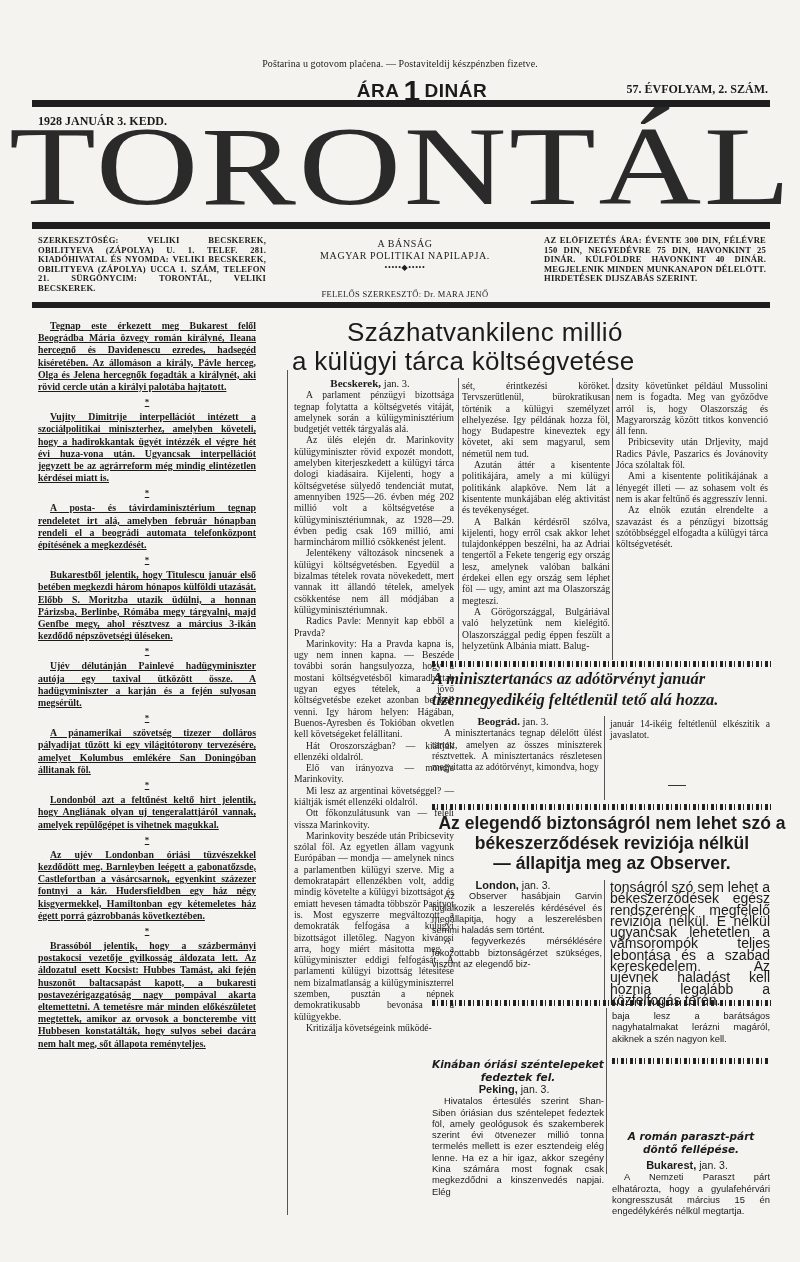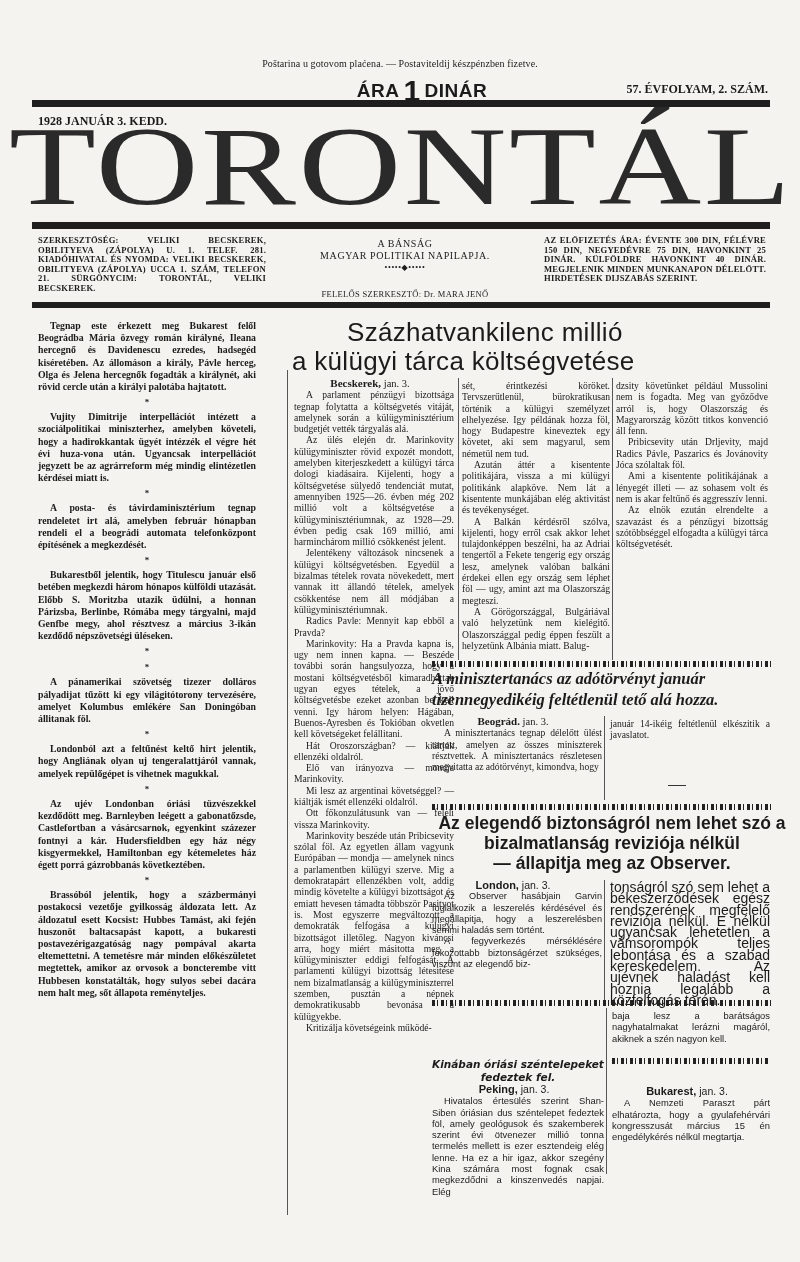--- a/index.html
+++ b/index.html
@@ -14,21 +14,21 @@
   .masthead{left:32px;width:738px;top:112px;height:108px;text-align:center;font-family:"Liberation Serif","DejaVu Serif",serif;font-size:112px;line-height:108px;color:#2a2a2a;letter-spacing:2px;font-weight:normal;transform:scaleX(1.27);transform-origin:center;}
   .infobox{font-size:8.6px;font-weight:bold;line-height:9.6px;text-transform:uppercase;letter-spacing:0.2px;}
   .editorial{left:38px;top:236px;width:228px;text-align:justify;}
   .subtitle{left:280px;top:238px;width:250px;text-align:center;font-size:10px;line-height:12px;letter-spacing:0.6px;}
   .subtitle .small{font-size:8px;}
   .editor{left:280px;top:289px;width:250px;text-align:center;font-size:8.5px;letter-spacing:0.3px;}
   .subscribe{left:544px;top:236px;width:222px;text-align:justify;}
   .col{font-size:9.6px;line-height:11.3px;text-align:justify;hyphens:auto;}
   .col p{margin:0;text-indent:12px;}
   .leftcol{left:38px;top:320px;width:218px;font-weight:bold;font-size:9.8px;line-height:12.2px;}
-  .leftcol p{margin:0 0 2px 0;}
+  .leftcol p{margin:0 0 2px 0;text-decoration:underline;}
   .star{text-align:center;font-size:9px;line-height:14px;text-indent:0 !important;}
   .vsep{width:1px;background:#555;}
   .headline1{left:292px;top:318px;width:490px;font-family:"Liberation Sans","DejaVu Sans",sans-serif;font-size:26px;line-height:29px;text-align:left;letter-spacing:0.3px;}
   .headline1 .l1{padding-left:55px;display:block;}
   .place{text-align:center;font-size:10.5px;padding-right:8px;}
   .place b{font-size:11px;}
   .dots{height:6px;background:repeating-linear-gradient(90deg,#222 0 3px,transparent 3px 5px,#222 5px 6px,transparent 6px 9px);}
   .headline2{left:432px;top:668px;width:360px;font-family:Liberation Serif, serif;font-style:italic;font-weight:bold;font-size:16.5px;line-height:21px;}
   .headline3{left:432px;top:813px;width:360px;text-align:center;font-family:"Liberation Sans","DejaVu Sans",sans-serif;font-weight:bold;font-size:17.5px;line-height:20px;}
   .sans{font-family:"Liberation Sans","DejaVu Sans",sans-serif;}
@@ -60,20 +60,21 @@
 
 <div class="abs col leftcol">
   <p>Tegnap este érkezett meg Bukarest felől Beográdba Mária özvegy román királyné, Ileana hercegnő és Davidenescu ezredes, hadsegéd kiséretében. Az állomáson a király, Pávle herceg, Olga és Jelena hercegnők fogadták a királynét, aki rövid cercle után a királyi palotába hajtatott.</p>
   <p class="star">*</p>
   <p>Vujity Dimitrije interpellációt intézett a szociálpolitikai miniszterhez, amelyben követeli, hogy a hadirokkantak ügyét intézzék el végre hét évi huza-vona után. Ugyancsak interpellációt jegyzett be az agrárreform még mindig elintézetlen kérdései miatt is.</p>
   <p class="star">*</p>
   <p>A posta- és távirdaminisztérium tegnap rendeletet irt alá, amelyben február hónapban rendeli el a beográdi automata telefonközpont építésének a megkezdését.</p>
   <p class="star">*</p>
   <p>Bukarestből jelentik, hogy Titulescu január első betében megkezdi három hónapos külföldi utazását. Előbb S. Moritzba utazik üdülni, a honnan Párizsba, Berlinbe, Rómába megy tárgyalni, majd Genfbe megy, ahol résztvesz a március 3-ikán kezdődő népszövetségi üléseken.</p>
   <p class="star">*</p>
+  <p>Ujév délutánján Painlevé hadügyminiszter autója egy taxival ütközött össze. A hadügyminiszter a karján és a fején sulyosan megsérült.</p>
   <p class="star">*</p>
   <p>A pánamerikai szövetség tizezer dolláros pályadijat tűzött ki egy világitótorony tervezésére, amelyet Kolumbus emlékére San Doningóban állitanak föl.</p>
   <p class="star">*</p>
   <p>Londonból azt a feltűnést keltő hirt jelentik, hogy Angliának olyan uj tengeralattjáról vannak, amelyek repülőgépet is vihetnek magukkal.</p>
   <p class="star">*</p>
   <p>Az ujév Londonban óriási tüzvészekkel kezdődött meg. Barnleyben leégett a gabonatőzsde, Castlefortban a vásárcsarnok, egyenkint százezer fontnyi a kár. Hudersfieldben egy ház négy kisgyermekkel, Hamiltonban egy kétemeletes ház égett porrá gázrobbanás következtében.</p>
   <p class="star">*</p>
   <p>Brassóból jelentik, hogy a százbermányi postakocsi vezetője gyilkosság áldozata lett. Az áldozatul esett Kocsist: Hubbes Tamást, aki fején huszonöt baltacsapást kapott, a bukaresti postavezérigazgatóság nagy pompával akarta eltemettetni. A temetésre már minden előkészületet megtettek, amikor az orvosok a boncterembe vitt Hubbesen konstatálták, hogy sulyos sebei dacára nem halt meg, sőt állapota reményteljes.</p>
 </div>
 
@@ -96,21 +97,21 @@
   <p>Mi lesz az argentinai követséggel? — kiáltják ismét ellenzéki oldalról.</p>
   <p>Ott főkonzulátusunk van — feleli vissza Marinkovity.</p>
   <p>Marinkovity beszéde után Pribicsevity szólal föl. Az egyetlen állam vagyunk Európában — mondja — amelynek nincs a parlamentben külügyi szerve. Mig a demokratapárt ellenzékben volt, addig mindig követelte a külügyi bizottságot és emiatt hevesen támadta többször Pasityot is. Most egyszerre megváltozott a demokraták felfogása a külügyi bizottságot illetőleg. Nagyon kiváncsi arra, hogy miért másitotta meg a külügyminiszter eddigi felfogását. A parlamenti külügyi bizottság létesitése nem bizalmatlanság a külügyminiszterrel szemben, pusztán a népnek demokratikusabb bevonása a külügyekbe.</p>
   <p>Kritizálja követségeink működé-</p>
 </div>
 
 <div class="abs vsep" style="left:458px;top:378px;height:282px;"></div>
 
 <div class="abs col" style="left:462px;top:380px;width:148px;">
   <p style="text-indent:0">sét, érintkezési köröket. Tervszerűtlenül, bürokratikusan történik a külügyi személyzet elhelyezése. Igy példának hozza föl, hogy Budapestre kineveztek egy követet, aki sem magyarul, sem németül nem tud.</p>
-  <p>Azután áttér a kisentente politikájára, vissza a mi külügyi politikánk alapköve. Nem lát a kisentente munkájában elég aktivitást és tevékenységet.</p>
+  <p>Azután áttér a kisentente politikájára, amely a mi külügyi politikánk alapköve. Nem lát a kisentente munkájában elég aktivitást és tevékenységet.</p>
   <p>A Balkán kérdésről szólva, kijelenti, hogy erről csak akkor lehet tulajdonképpen beszélni, ha az Adriai tengertől a Fekete tengerig egy ország lesz, amelynek valóban balkáni érdekei ellen egy ország sem léphet föl — ugy, amint azt ma Olaszország megteszi.</p>
   <p>A Görögországgal, Bulgáriával való helyzetünk nem kielégitő. Olaszországgal pedig éppen feszült a helyzetünk Albánia miatt. Balug-</p>
 </div>
 
 <div class="abs vsep" style="left:612px;top:378px;height:282px;"></div>
 
 <div class="abs col" style="left:616px;top:380px;width:152px;">
   <p style="text-indent:0">dzsity követünket például Mussolini nem is fogadta. Meg van győződve arról is, hogy Olaszország és Magyarország között titkos konvenció áll fenn.</p>
   <p>Pribicsevity után Drljevity, majd Radics Pávle, Paszarics és Jovánovity Jóca szólaltak föl.</p>
   <p>Ami a kisentente politikájának a lényegét illeti — az sohasem volt és nem is akar feltűnő és aggresszív lenni.</p>
@@ -127,21 +128,21 @@
 <div class="abs vsep" style="left:604px;top:716px;height:84px;"></div>
 <div class="abs col" style="left:610px;top:718px;width:160px;">
   <p style="text-indent:0">január 14-ikéig feltétlenül elkészitik a javaslatot.</p>
 </div>
 <div class="abs" style="left:668px;top:785px;width:18px;height:1px;background:#333;"></div>
 
 <div class="abs dots" style="left:432px;top:804px;width:340px;"></div>
 
 <div class="abs headline3">
   <div>Az elegendő biztonságról nem lehet szó a</div>
-  <div>bizalmatlanság reviziója nélkül</div>
+  <div>békeszerződések reviziója nélkül</div>
   <div>— állapitja meg az Observer.</div>
 </div>
 <div class="abs col sans" style="left:432px;top:880px;width:170px;font-size:9.2px;">
   <div class="place"><b>London,</b> <span>jan. 3.</span></div>
   <p>Az Observer hasábjain Garvin foglalkozik a leszerelés kérdésével és megállapitja, hogy a leszerelésben semmi haladás sem történt.</p>
   <p>A fegyverkezés mérséklésére fokozottabb biztonságérzet szükséges, viszont az elegendő biz-</p>
 </div>
 <div class="abs vsep" style="left:604px;top:880px;height:120px;"></div>
 <div class="abs col sans" style="left:610px;top:882px;width:160px;font-size:14px;">
   <p style="text-indent:0">tonságról szó sem lehet a békeszerződések egész rendszerének megfelelő reviziója nélkül. E nélkül ugyancsak lehetetlen a vámsorompók teljes lebontása és a szabad kereskedelem. Az ujévnek haladást kell hoznia legalább a közfelfogás terén.</p>
@@ -156,17 +157,18 @@
     <p>Hivatalos értesülés szerint Shan-Siben óriásian dus széntelepet fedeztek föl, amely geológusok és szakemberek szerint évi ötvenezer millió tonna termelés mellett is ezer esztendeig elég lenne. Ha ez a hir igaz, akkor szegény Kina számára most fognak csak megkezdődni a kinszenvedés napjai. Elég</p>
   </div>
 </div>
 <div class="abs vsep" style="left:606px;top:1008px;height:166px;"></div>
 <div class="abs col sans" style="left:612px;top:1010px;width:158px;font-size:9.4px;">
   <p style="text-indent:0">baja lesz a barátságos nagyhatalmakat lerázni magáról, akiknek a szén nagyon kell.</p>
 </div>
 <div class="abs dots" style="left:612px;top:1058px;width:158px;"></div>
 
 <div class="abs" style="left:612px;top:1082px;width:158px;">
+  <div class="hl-small">A román paraszt-párt döntő fellépése.</div>
   <div class="col sans" style="font-size:9.4px;margin-top:4px;">
     <div class="place"><b>Bukarest,</b> <span>jan. 3.</span></div>
     <p>A Nemzeti Paraszt párt elhatározta, hogy a gyulafehérvári kongresszusát március 15 én engedélykérés nélkül megtartja.</p>
   </div>
 </div>
 
 </body></html>

